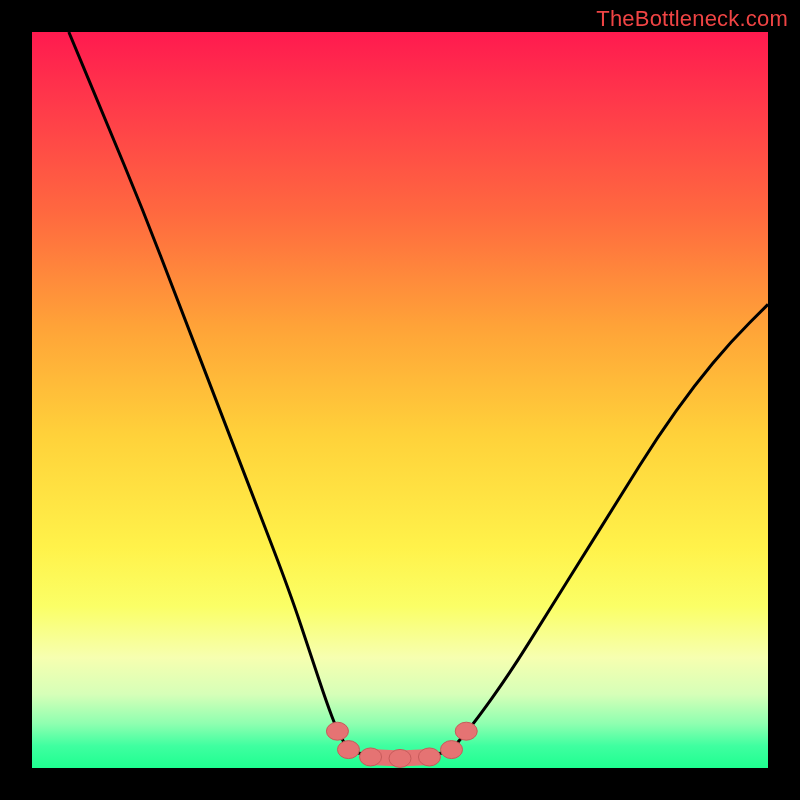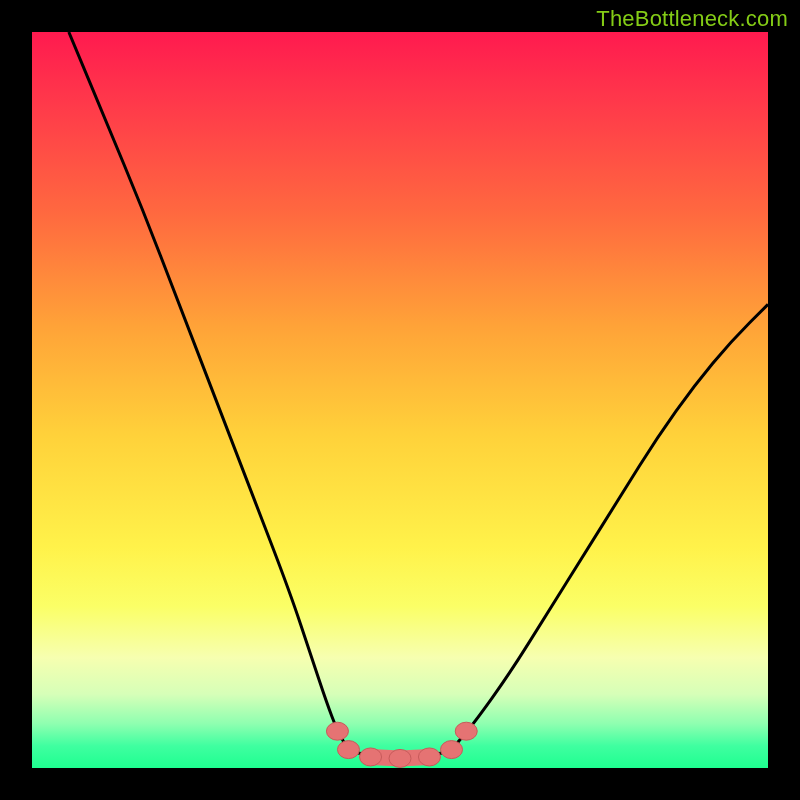--- a/index.html
+++ b/index.html
@@ -38,21 +38,21 @@
       #3fffa0 97%,
       #1eff90 100%
     );
   }
   .watermark {
     position: absolute;
     top: 6px;
     right: 12px;
     font-family: Arial, Helvetica, sans-serif;
     font-size: 22px;
-    color: #84cc16;
+    color: #ef4444;
     letter-spacing: 0.2px;
     font-weight: 500;
   }
   svg.curve {
     position: absolute;
     top: 0;
     left: 0;
   }
 </style>
 </head>

